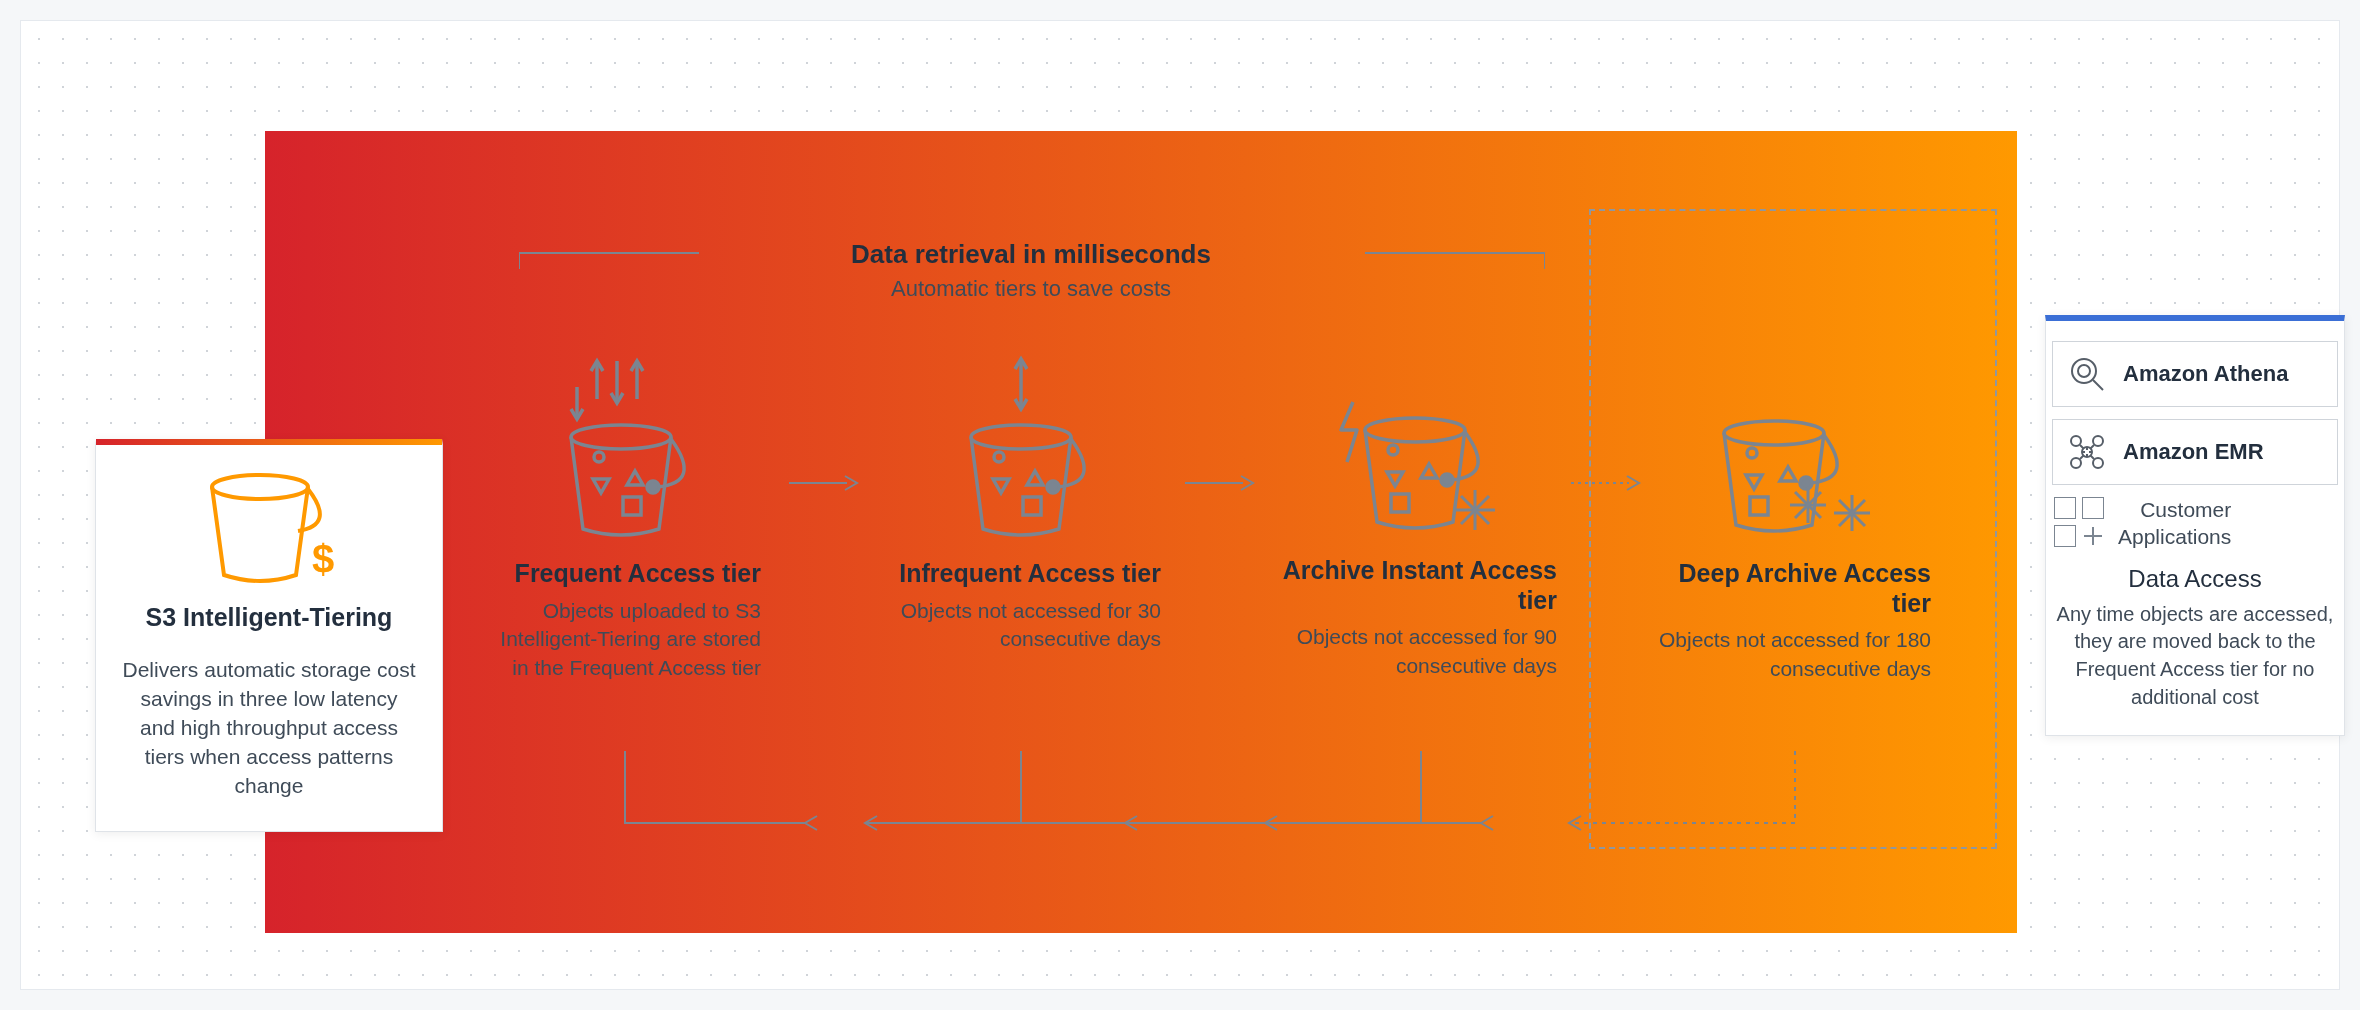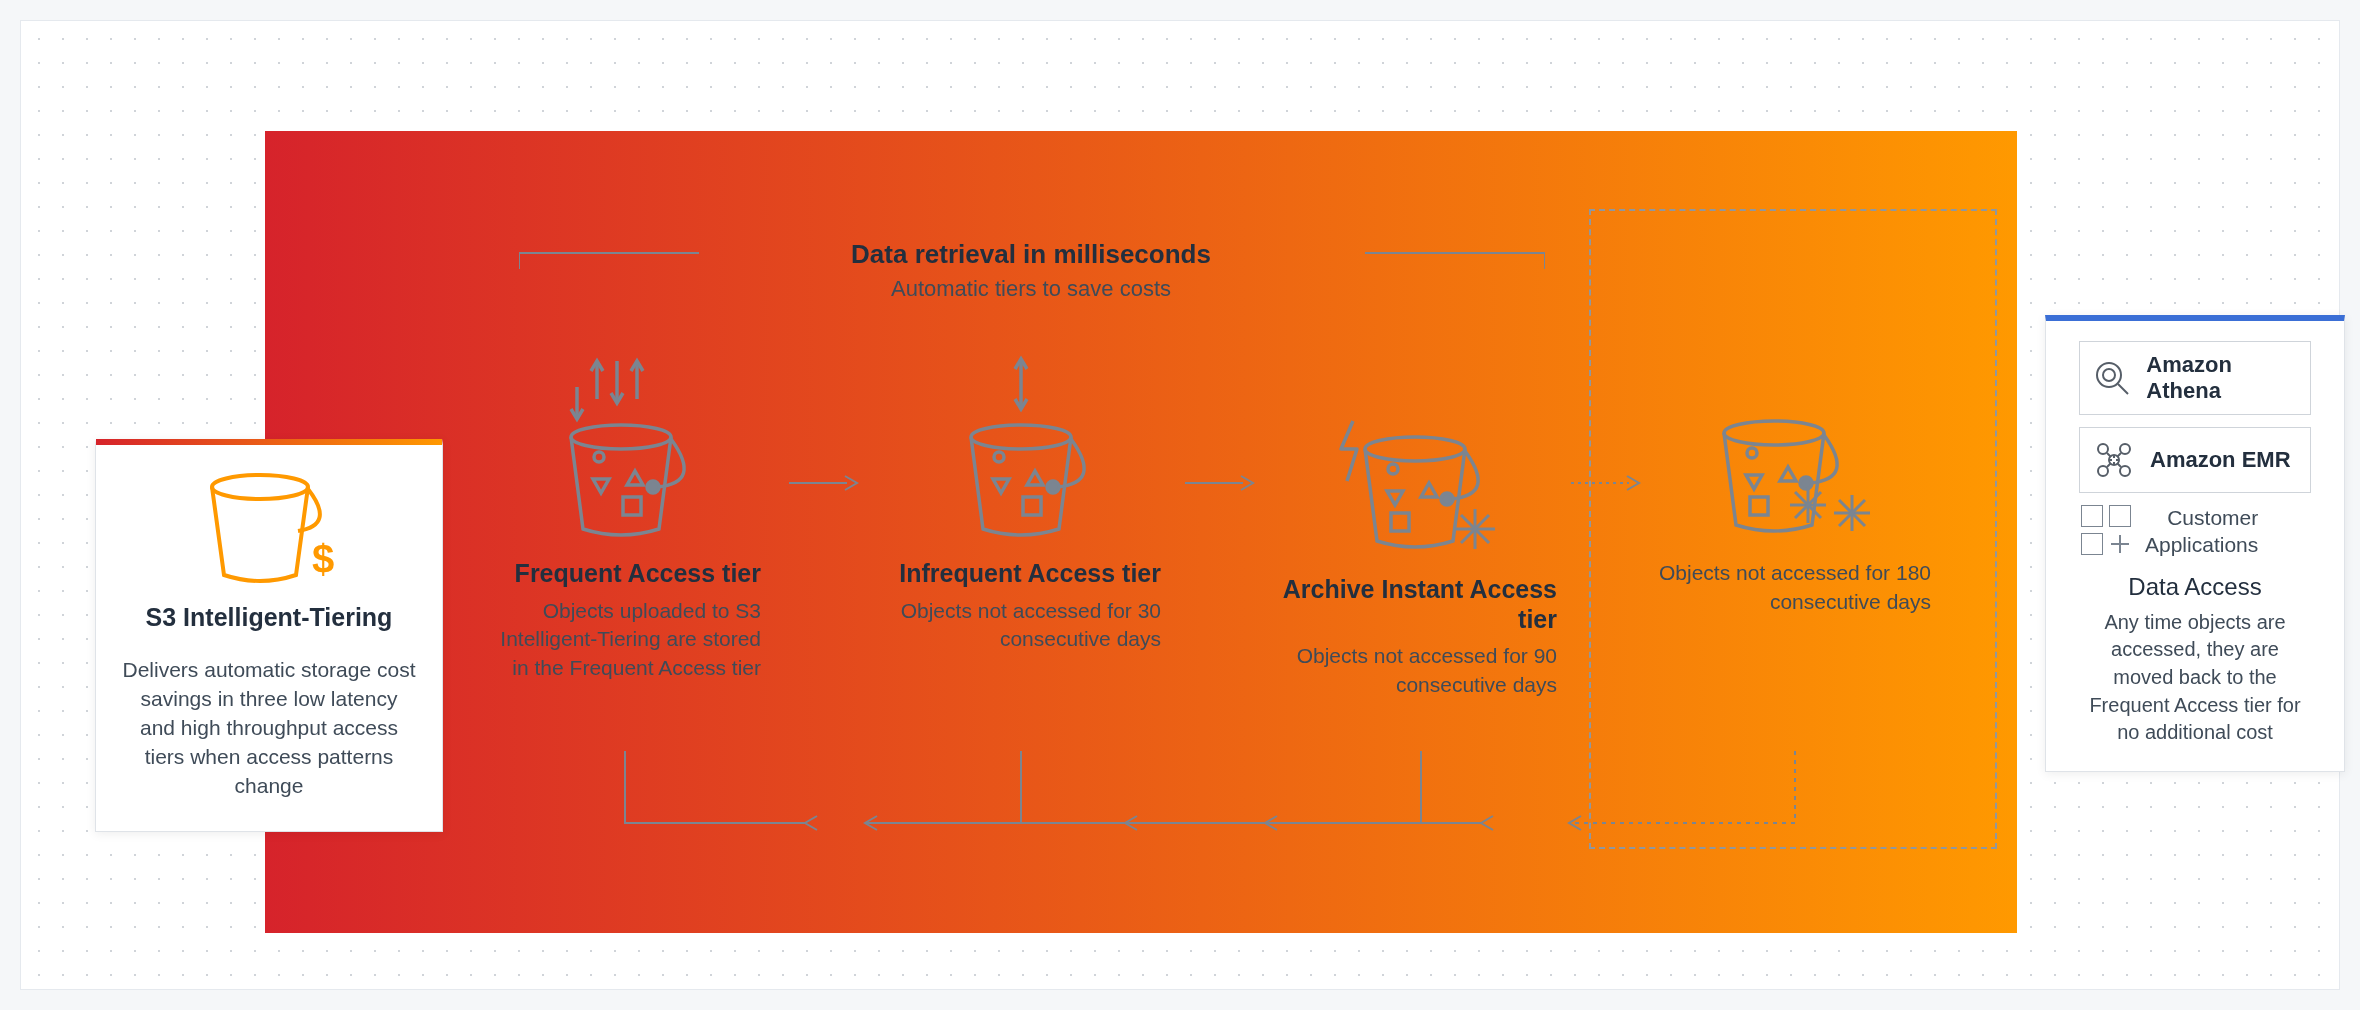--- a/index.html
+++ b/index.html
@@ -65,21 +65,21 @@
     linear-gradient(90deg,#d6232b,#ff9900) border-box;
   border-left: 1px solid #dfe3e8;
   border-right: 1px solid #dfe3e8;
   border-bottom: 1px solid #dfe3e8;
 }
 .card-left .bucket-icon { display:flex; justify-content:center; margin-bottom: 14px;}
 .card-left h3 { font-weight:700; color:#232f3e; font-size: 25px; margin-bottom: 24px;}
 .card-left p { font-size: 21px; color:#3f4b58; line-height:1.38;}
 
 .card-right {
-  left: 2024px; top: 294px; width: 300px; padding: 20px 33px 24px;
+  left: 2024px; top: 294px; width: 300px; padding: 20px 6px 24px;
   border-top: 6px solid #3b6fd6;
 }
 .svc-row {
   border: 1.5px solid #cfd4da; display:flex; align-items:center;
   padding: 10px 12px; margin-bottom: 12px; gap: 14px;
 }
 .svc-row .svc-icon { width: 44px; height:44px; display:flex; align-items:center; justify-content:center;}
 .svc-row .svc-label { font-weight:700; color:#232f3e; font-size: 22px;}
 .cust-row { display:flex; align-items:flex-start; gap: 14px; margin: 4px 0 14px 2px; text-align: right; }
 .cust-row .grid4 { display:grid; grid-template-columns: 22px 22px; grid-template-rows: 22px 22px; gap:6px; }
@@ -169,21 +169,21 @@
           <rect x="82" y="144" width="18" height="18"></rect>
           <path d="M130 86 Q162 130 116 134"></path>
             <circle cx="112" cy="134" r="6" fill="#7b8591"></circle>
         </g>
       </svg>
     </div>
     <h3>Infrequent Access tier</h3>
     <p>Objects not accessed for 30 consecutive days</p>
   </div>
 
-  <div class="tier" style="left:1256px; top:346px;">
+  <div class="tier" style="left:1256px; top:327px;">
     <div class="icon-wrap">
       <svg width="180" height="172" viewBox="0 0 180 172">
         <g stroke="#7b8591" stroke-width="3.5" fill="none">
           <path d="M26 36 L14 64 L30 64 L20 96" stroke-linejoin="round"></path>
           <ellipse cx="88" cy="64" rx="50" ry="12"></ellipse>
           <path d="M38 64 L50 156 Q88 168 126 156 L138 64"></path>
           <circle cx="66" cy="84" r="5"></circle>
           <polygon points="68,120 60,106 76,106"></polygon>
           <polygon points="102,98 110,112 94,112"></polygon>
           <rect x="64" y="128" width="18" height="18"></rect>
@@ -222,20 +222,21 @@
             <line x1="31" y1="5" x2="5" y2="31"></line>
         </g>
         <g stroke="#7b8591" stroke-width="3" fill="none" transform="translate(138,126)">
           <line x1="18" y1="0" x2="18" y2="36"></line>
             <line x1="0" y1="18" x2="36" y2="18"></line>
           <line x1="5" y1="5" x2="31" y2="31"></line>
             <line x1="31" y1="5" x2="5" y2="31"></line>
         </g>
       </svg>
     </div>
+    <h3>Deep Archive Access tier</h3>
     <p>Objects not accessed for 180 consecutive days</p>
   </div>
 
   <svg class="arrow" style="left:766px; top:452px;" width="74" height="20">
     <line x1="2" y1="10" x2="60" y2="10" stroke="#7b8591" stroke-width="2"></line>
     <path d="M58 3 L70 10 L58 17" fill="none" stroke="#7b8591" stroke-width="2"></path>
   </svg>
   <svg class="arrow" style="left:1162px; top:452px;" width="74" height="20">
     <line x1="2" y1="10" x2="60" y2="10" stroke="#7b8591" stroke-width="2"></line>
     <path d="M58 3 L70 10 L58 17" fill="none" stroke="#7b8591" stroke-width="2"></path>

